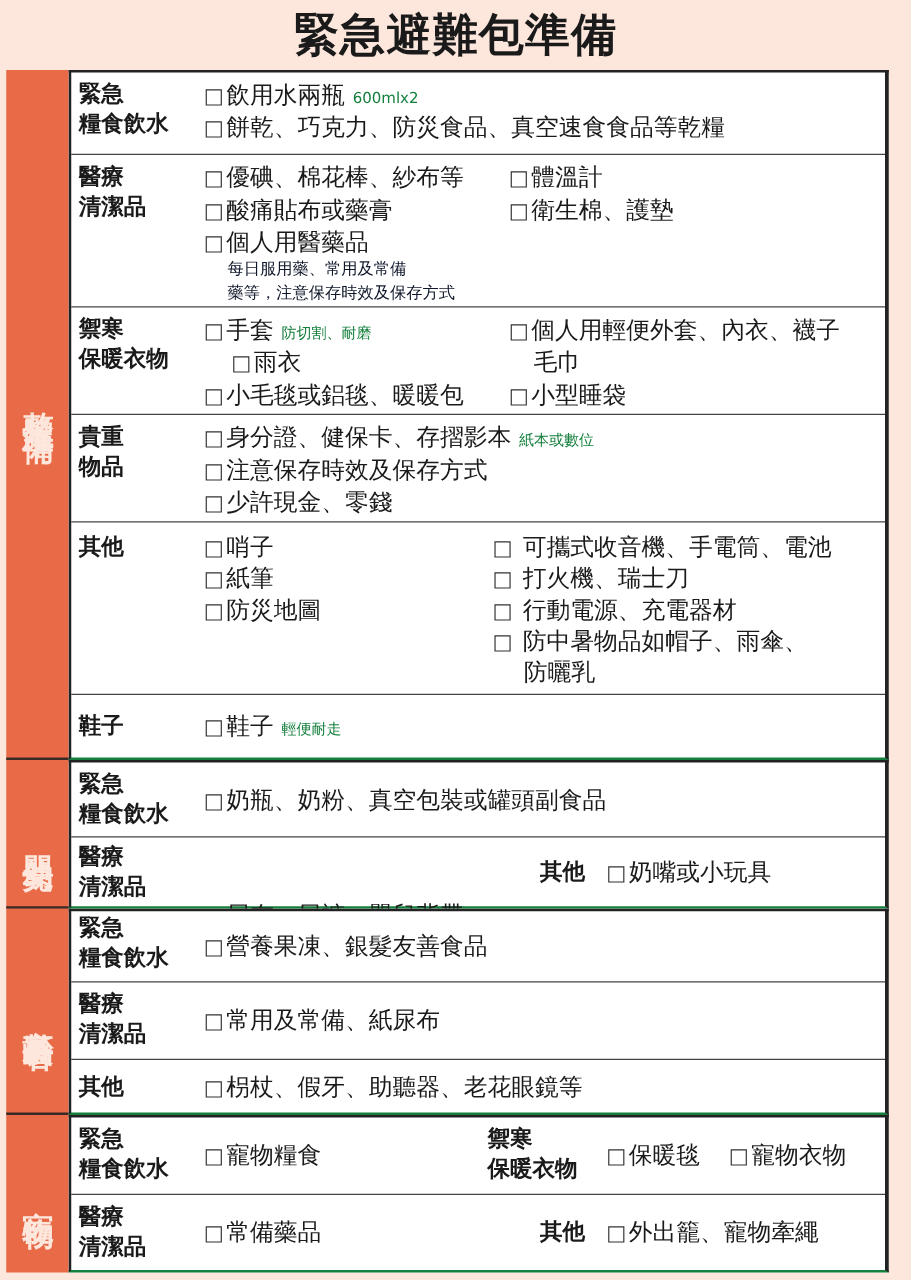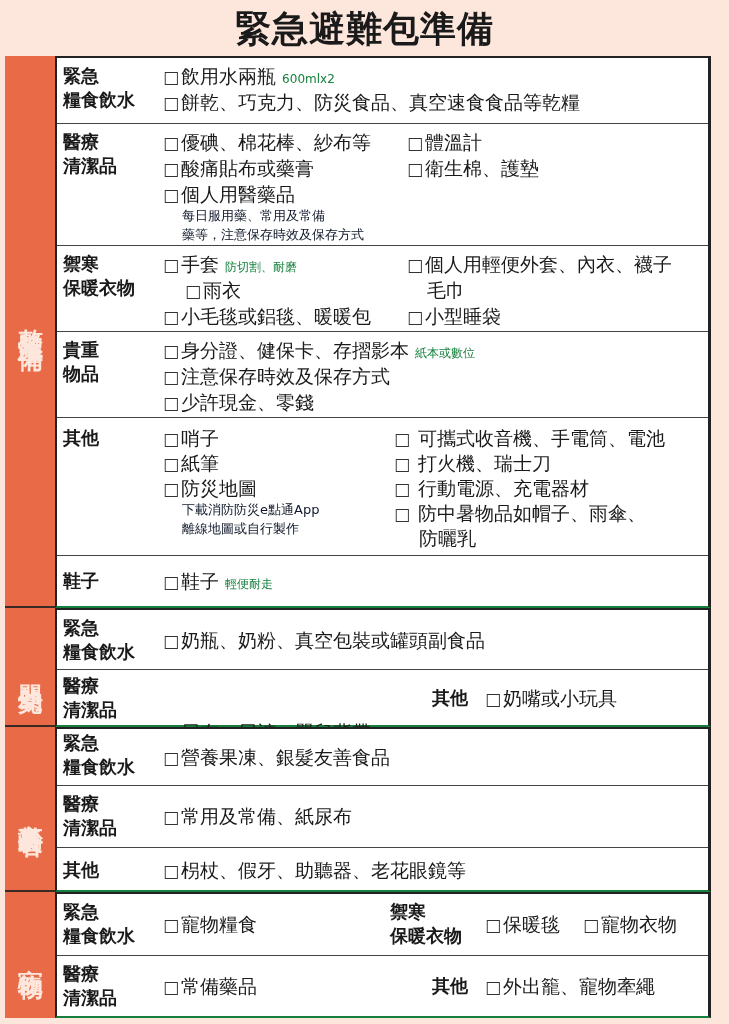--- a/index.html
+++ b/index.html
@@ -109,24 +109,20 @@
         <div class="item" style="left:106px;top:58px;"><span class="cb">□</span><span>少許現金、零錢</span></div>
       </div>
 
       <div class="row" style="top:360px;height:138px;">
         <div class="cat" style="top:8px;">
           <div>其他</div>
         </div>
         <div class="item" style="left:106px;top:8px;"><span class="cb">□</span><span>哨子</span></div>
         <div class="item" style="left:106px;top:33px;"><span class="cb">□</span><span>紙筆</span></div>
         <div class="item" style="left:106px;top:58px;"><span class="cb">□</span><span>防災地圖</span></div>
-        <div class="subnote" style="left:125px;top:82px;">
-          <div>下載消防防災e點通App</div>
-          <div>離線地圖或自行製作</div>
-        </div>
         <div class="item" style="left:337px;top:8px;"><span class="cb">□</span> <span>可攜式收音機、手電筒、電池</span></div>
         <div class="item" style="left:337px;top:33px;"><span class="cb">□</span> <span>打火機、瑞士刀</span></div>
         <div class="item" style="left:337px;top:58px;"><span class="cb">□</span> <span>行動電源、充電器材</span></div>
         <div class="item" style="left:337px;top:83px;"><span class="cb">□</span> <span>防中暑物品如帽子、雨傘、</span></div>
         <div class="item" style="left:362px;top:108px;"><span>防曬乳</span></div>
       </div>
 
       <div class="row" style="top:498px;height:52px;">
         <div class="cat" style="top:13px;">
           <div>鞋子</div>

